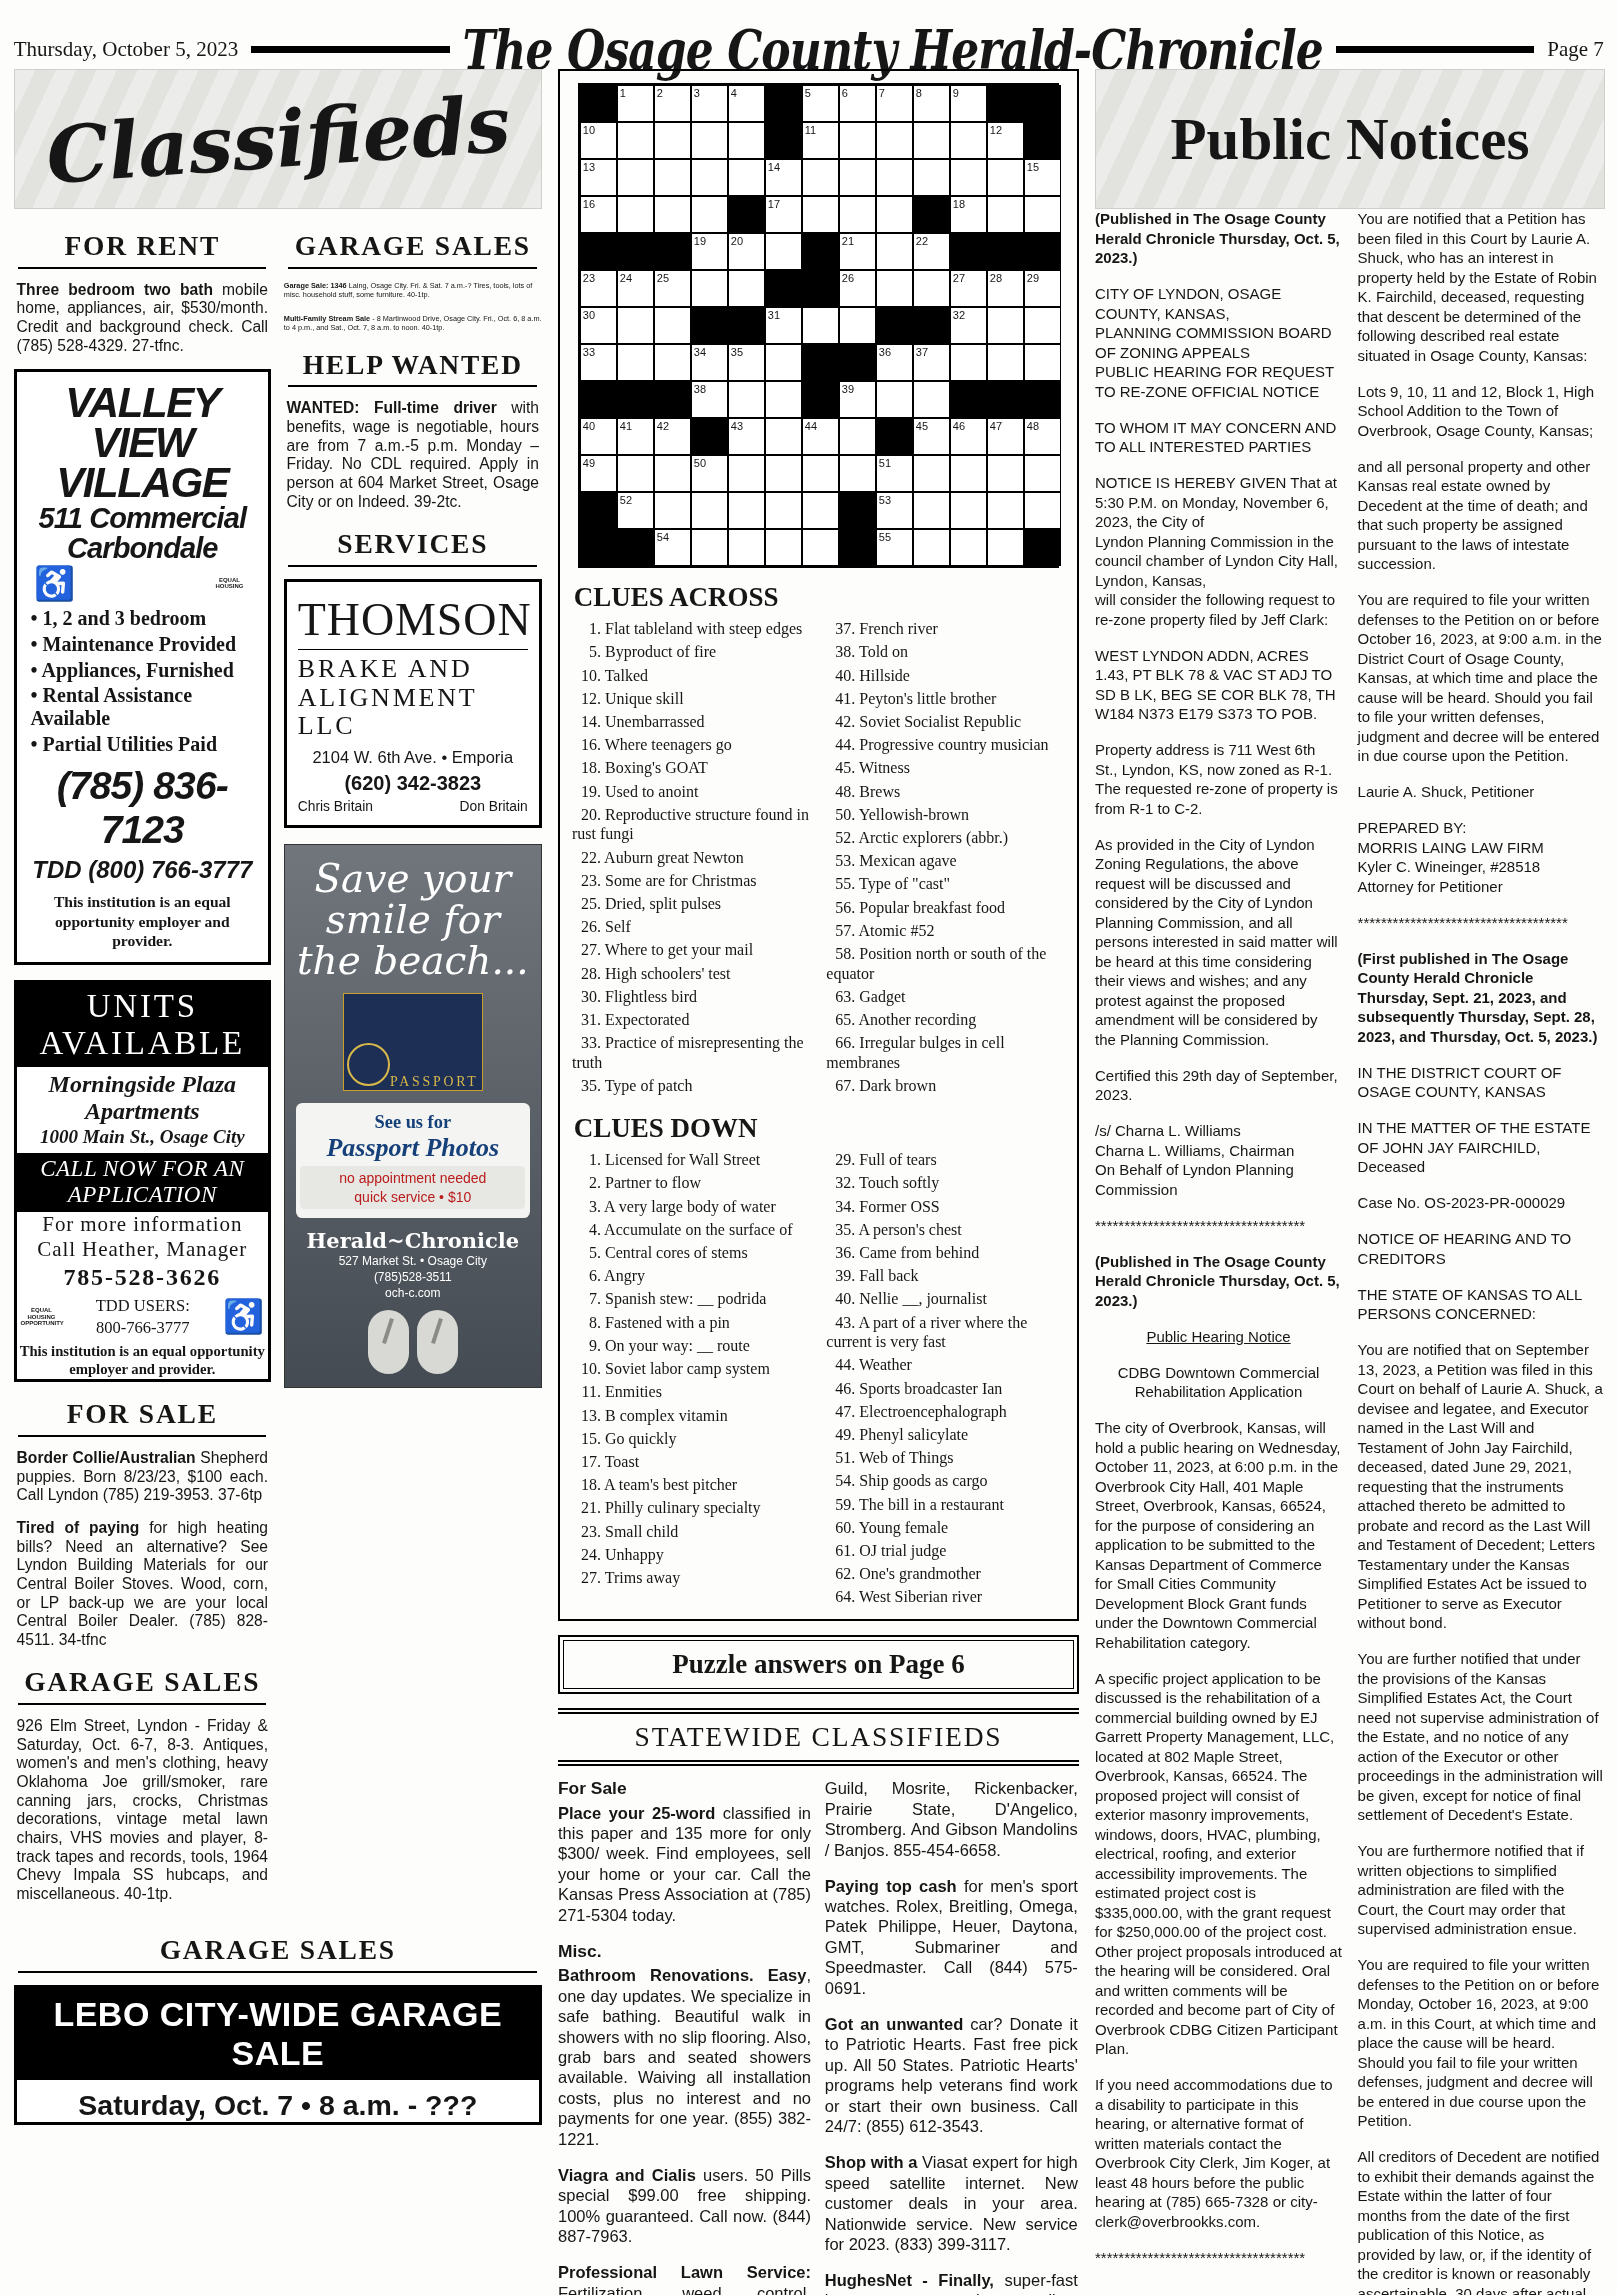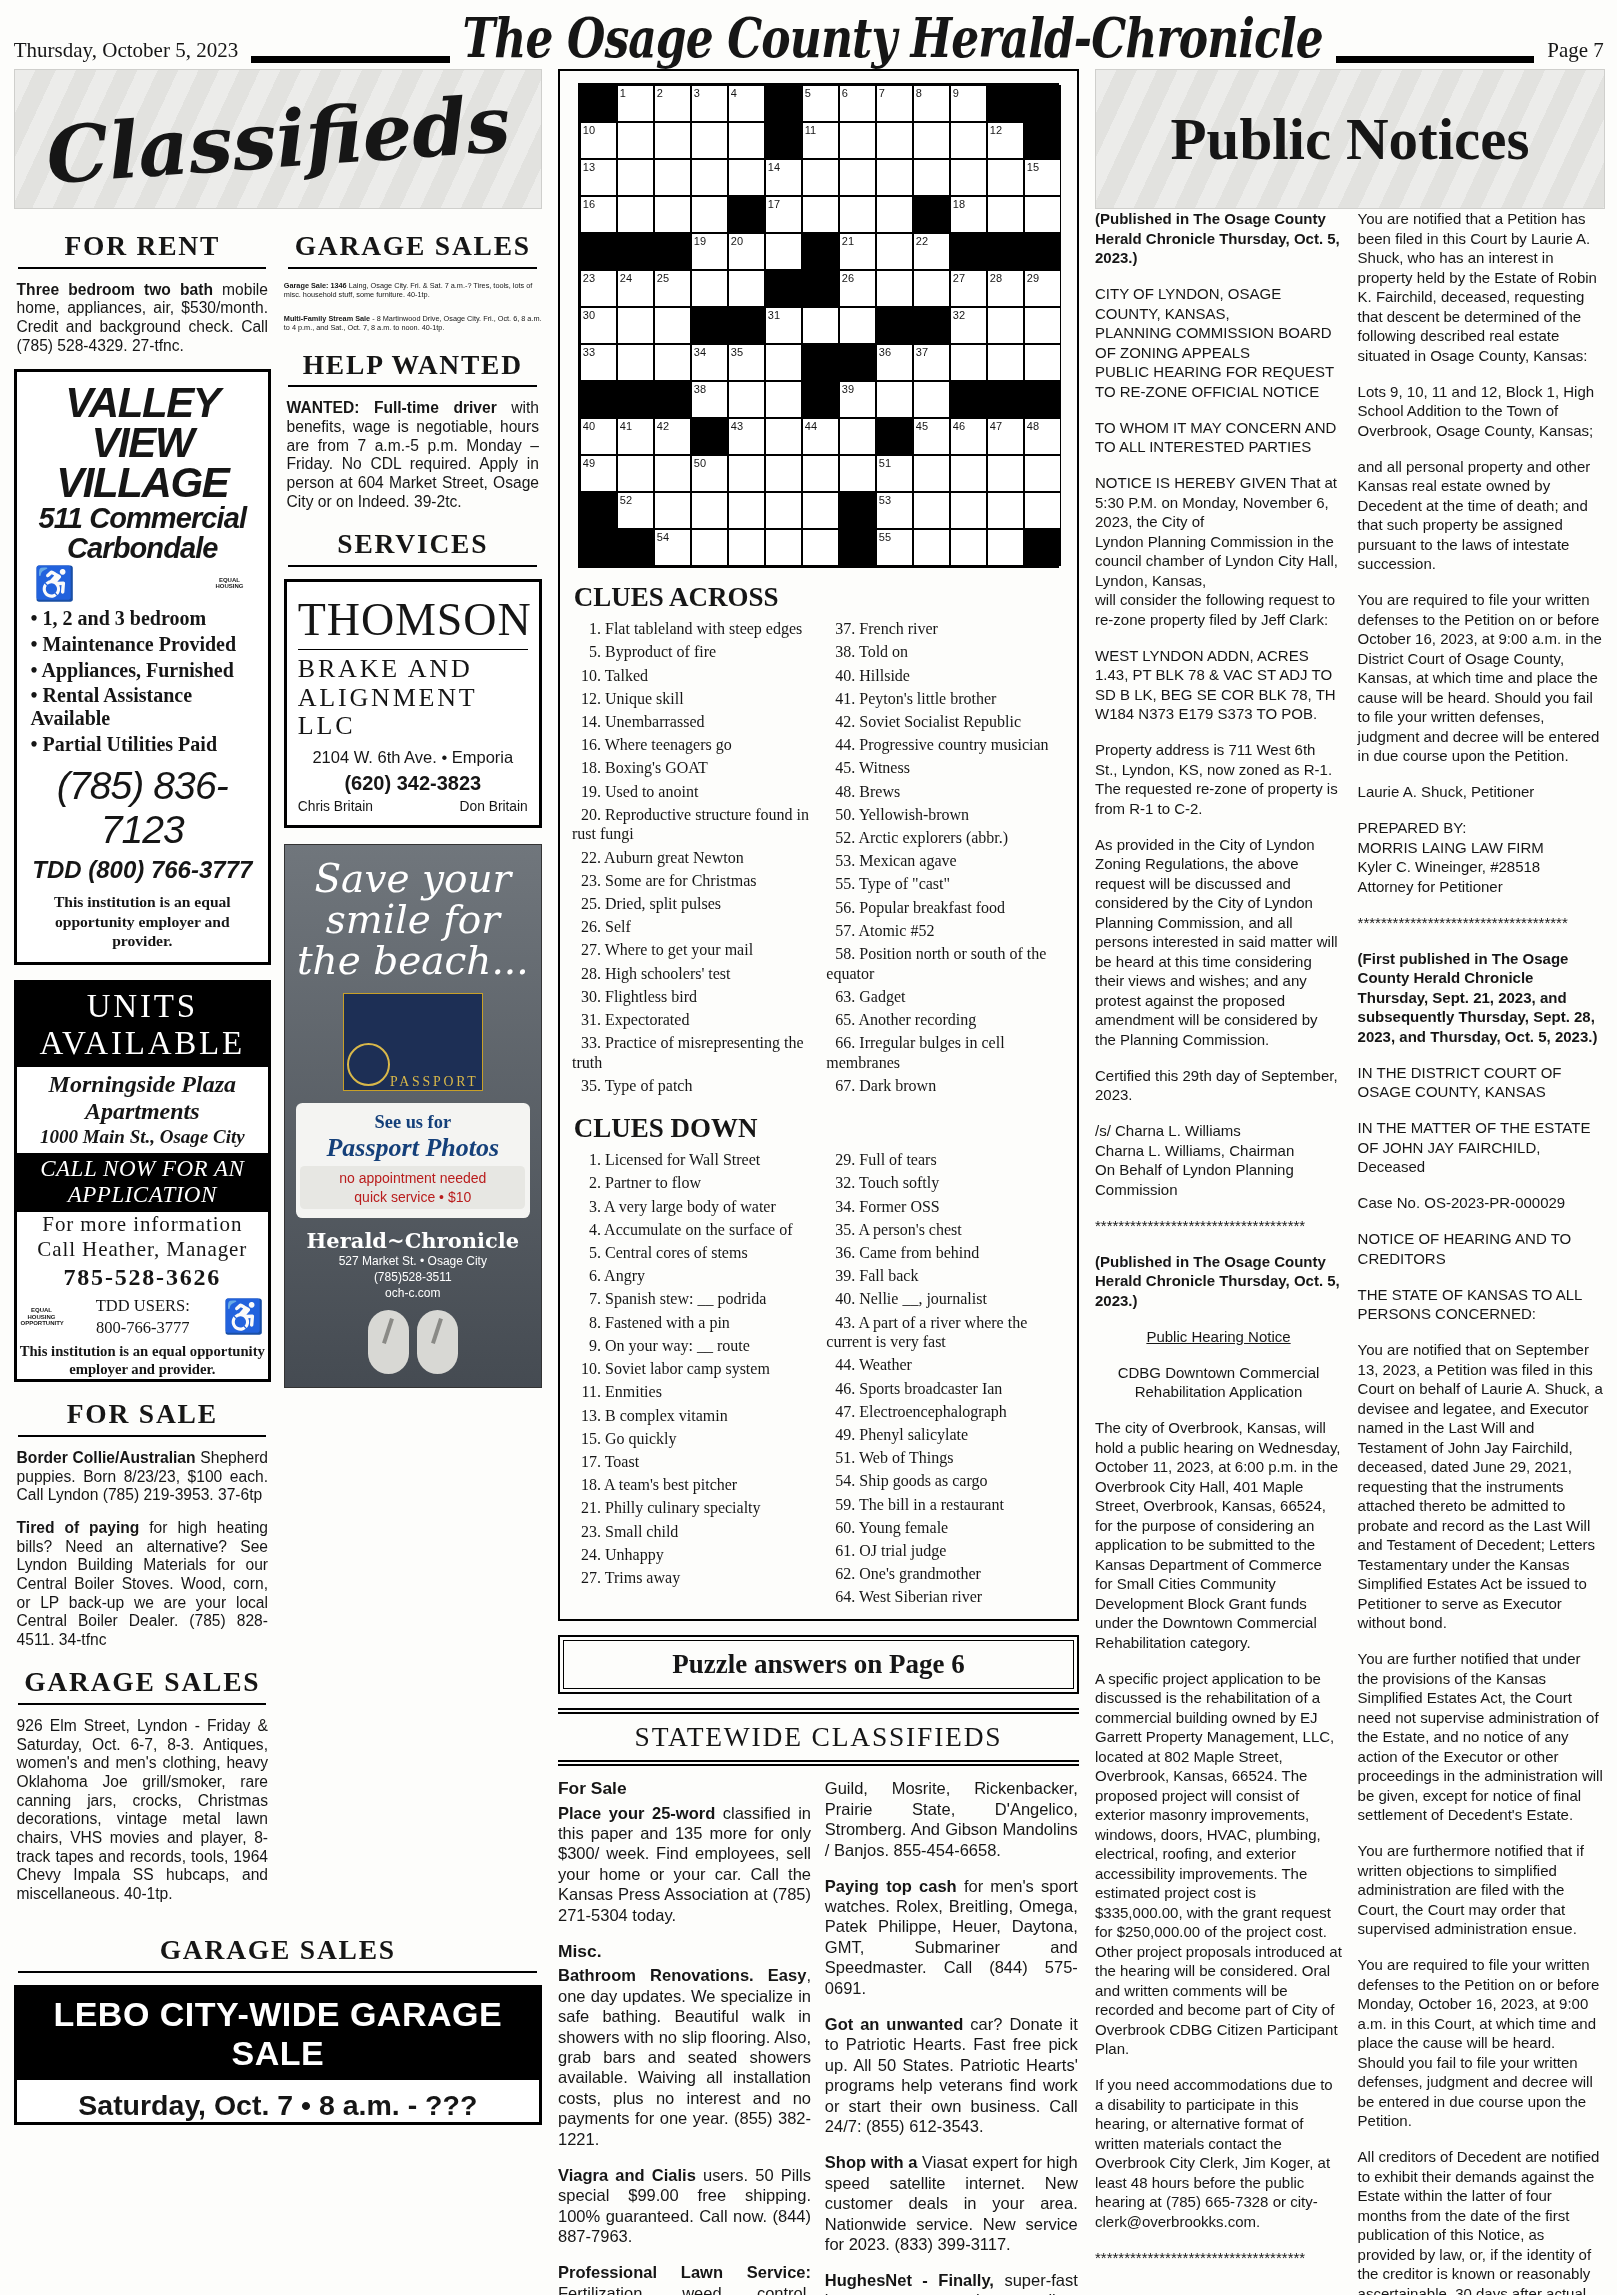--- a/index.html
+++ b/index.html
@@ -1,19 +1,19 @@
 <!DOCTYPE html>
 <html style="font-size:7.3px"><head>
 <meta charset="utf-8">
 <style>
   html,body{margin:0;padding:0;background:#888;}
   .page{position:relative;width:1618px;height:2954px;margin:0 auto;background:#fdfdfb;color:#161616;
         font-family:"Liberation Sans",sans-serif;overflow:hidden;}
   
-  .masthead{position:absolute;left:13.8px;top:12px;width:1590px;display:flex;align-items:flex-end;gap:13px;}
+  .masthead{position:absolute;left:13.8px;top:24px;width:1590px;display:flex;align-items:center;gap:13px;}
   .mast-date,.mast-page{font-family:"Liberation Serif",serif;font-size:21px;white-space:nowrap;}
   .mast-rule{flex:1;height:0;border-top:7.3px solid #000;}
   .mast-title{font-family:"DejaVu Serif",serif;font-style:italic;font-weight:bold;font-size:44px;
               letter-spacing:-0.9px;white-space:nowrap;transform:scaleY(1.25);}
   
   .sechead{font-family:"Liberation Serif",serif;font-size:27.5px;letter-spacing:1.8px;text-align:center;
            border-bottom:2.8px solid #000;padding-bottom:4.6px;margin:16.5px 4.6px 12px 4.6px;}
   .ad{font-size:15.6px;line-height:1.2;text-align:justify;margin:0 2.8px 13.8px 2.8px;}
   .ad b{font-weight:bold;}
   .banner{background:
@@ -34,21 +34,21 @@
   .vv-name{font-size:42px;font-weight:bold;font-style:italic;text-align:center;line-height:.95;letter-spacing:-1.4px;}
   .vv-addr{font-size:29px;font-weight:bold;font-style:italic;text-align:center;line-height:1.05;letter-spacing:-0.9px;}
   .vv-icons{display:flex;justify-content:space-between;align-items:center;padding:2.8px 6.4px;}
   .wheel{font-size:33px;line-height:1;}
   .eho{width:42px;text-align:center;font-size:6px;font-weight:bold;line-height:1.1;}
   .eho-house{width:39px;height:28.5px;background:#000;clip-path:polygon(50% 0,100% 38%,88% 38%,88% 100%,12% 100%,12% 38%,0 38%);
              position:relative;margin:0 auto 1.8px auto;}
   .eho-house:after{content:"";position:absolute;left:11px;top:13.8px;width:17.4px;height:3.7px;background:#fff;box-shadow:0 6.4px 0 #fff;}
   .vv-bullets{font-family:"Liberation Serif",serif;font-size:20px;font-weight:bold;margin:4.6px 0 7.3px 2.8px;}
   .vv-bullets div{margin:2.8px 0;}
-  .vv-phone{font-size:39px;font-weight:normal;font-style:italic;text-align:center;letter-spacing:-0.9px;}
+  .vv-phone{font-size:39px;font-weight:bold;font-style:italic;text-align:center;letter-spacing:-0.9px;}
   .vv-tdd{font-size:24px;font-weight:bold;font-style:italic;text-align:center;margin-top:4.6px;}
   .vv-foot{font-family:"Liberation Serif",serif;font-size:15.6px;font-weight:bold;text-align:center;margin-top:8.3px;line-height:1.25;}
   
   .un-band{background:#000;color:#fff;text-align:center;font-family:"Liberation Serif",serif;}
   .un-title{font-size:33px;letter-spacing:2.8px;padding:4.6px 0;}
   .un-call{font-size:23px;font-style:italic;padding:3.7px 0;letter-spacing:0.5px;}
   .un-name{font-family:"Liberation Serif",serif;font-style:italic;font-weight:bold;font-size:24px;text-align:center;padding:4.6px 0 0.9px 0;}
   .un-addr{font-family:"Liberation Serif",serif;font-style:italic;font-weight:bold;font-size:19px;text-align:center;padding-bottom:4.6px;}
   .un-bullets{font-family:"Liberation Serif",serif;font-size:18.4px;margin:8.3px 0 4.6px 6.4px;letter-spacing:0.5px;}
   .un-bullets div{margin:3.7px 0;}

